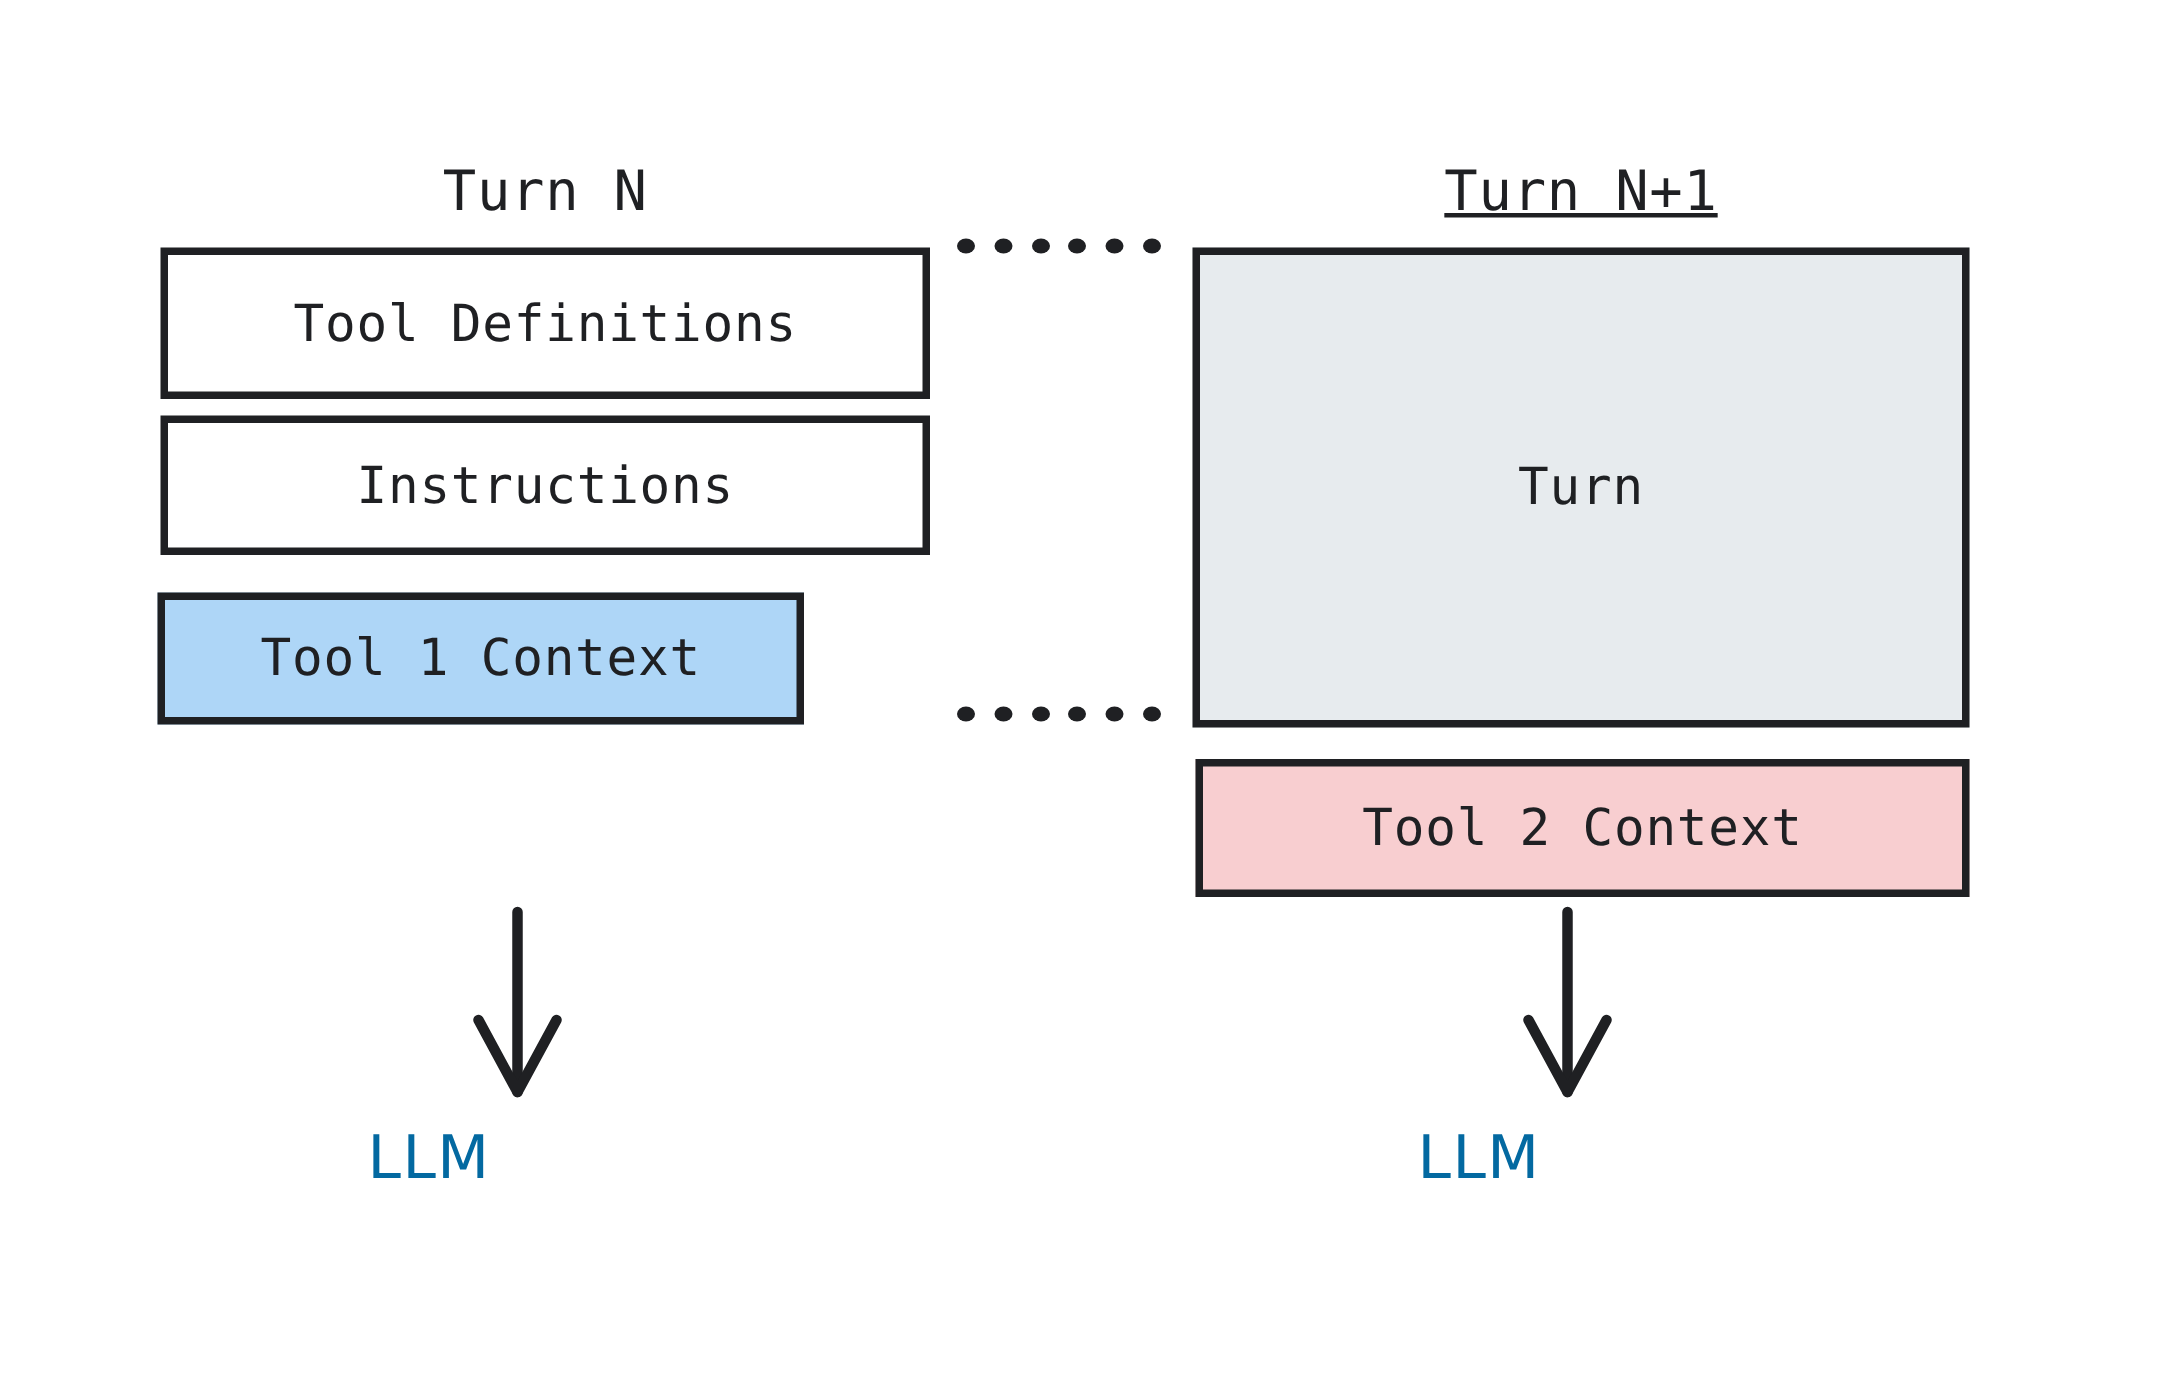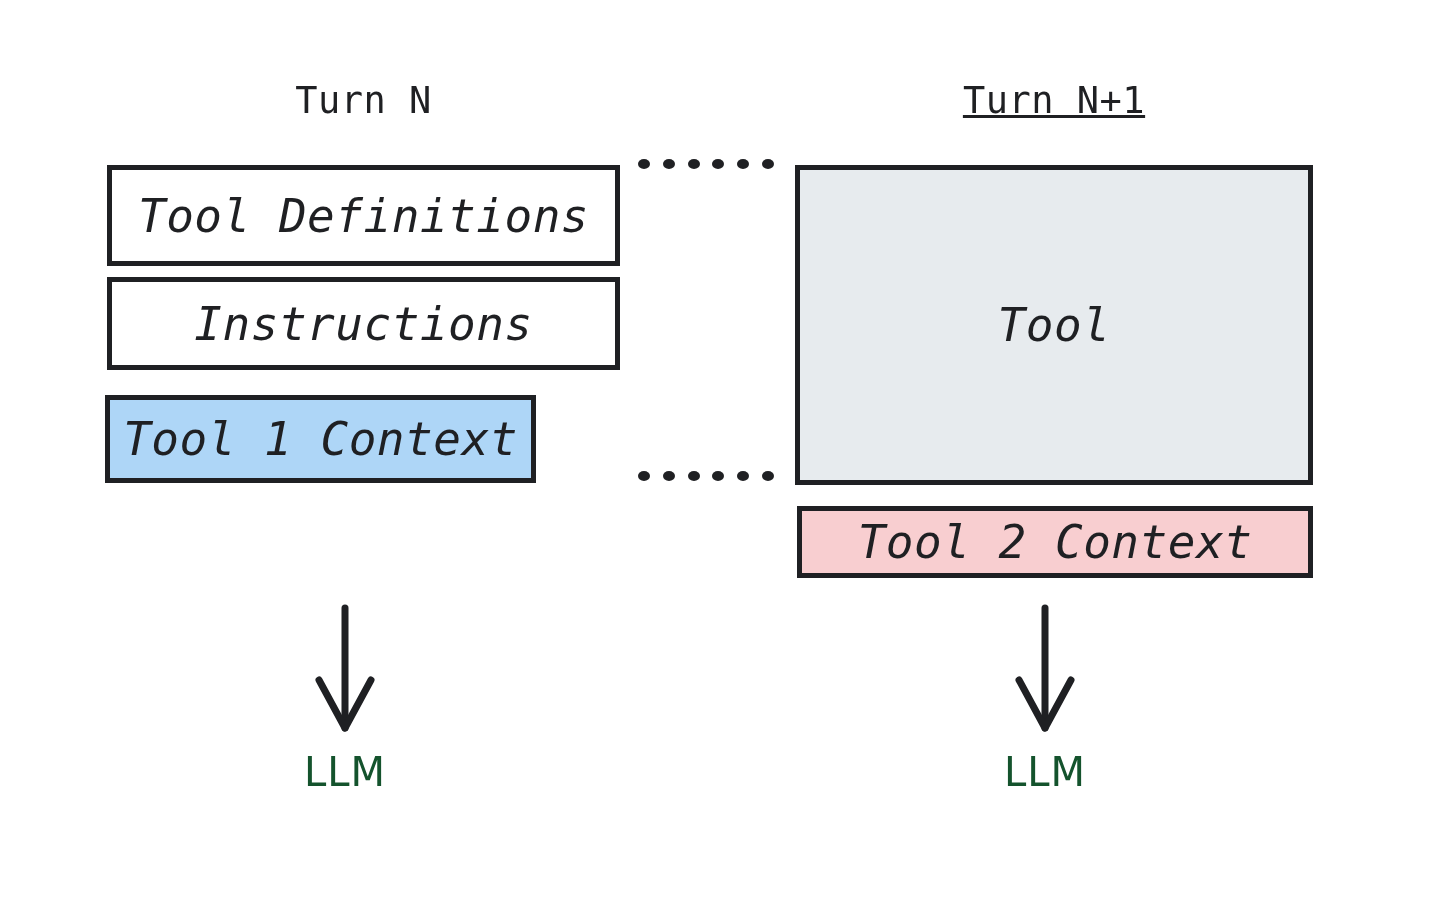--- a/index.html
+++ b/index.html
@@ -25,61 +25,61 @@
   .col-title {
     position: absolute;
     font-family: "DejaVu Sans Mono", "Liberation Mono", monospace;
     font-size: 37px;
     font-weight: 400;
     color: #1f2023;
     letter-spacing: 0.5px;
     text-align: center;
     white-space: nowrap;
     line-height: 1;
+    margin-top: 27px;
   }
   #title-left  { left: 107px;  top: 82px;  width: 513px; }
   #title-right { left: 795px;  top: 82px;  width: 518px; text-decoration: underline; }
 
   
   .box {
     position: absolute;
     box-sizing: border-box;
     border: 5px solid #1f2023;
     background: #ffffff;
     display: flex;
     align-items: center;
     justify-content: center;
   }
   .box .box-label {
     font-family: "DejaVu Sans Mono", "Liberation Mono", monospace;
-    font-size: 46px;
+    font-size: 34px;
     font-weight: 400;
     color: #1f2023;
     letter-spacing: 0.5px;
     white-space: nowrap;
     line-height: 1;
-    font-style: italic;
   }
 
   #box-tool-definitions {
     left: 107px;  top: 165px;  width: 513px;  height: 101px;
   }
   #box-instructions {
     left: 107px;  top: 277px;  width: 513px;  height: 93px;
   }
   #box-tool1-context {
     left: 105px;  top: 395px;  width: 431px;  height: 88px;
     background: #aed6f7;
   }
   #box-cache {
     left: 795px;  top: 165px;  width: 518px;  height: 320px;
     background: #e7ebee;
   }
   #box-tool2-context {
-    left: 797px;  top: 506px;  width: 516px;  height: 72px;
+    left: 797px;  top: 506px;  width: 516px;  height: 92px;
     background: #f8ced0;
   }
 
   
   .dotted-connector {
     position: absolute;
     display: flex;
     align-items: center;
     justify-content: space-between;
   }
@@ -102,22 +102,21 @@
   #arrow-left  { left: 305px;  top: 604px; }
   #arrow-right { left: 1005px; top: 604px; }
   .arrow svg { display: block; width: 100%; height: 100%; }
 
   
   .llm-label {
     position: absolute;
     font-family: "DejaVu Sans", "Liberation Sans", sans-serif;
     font-size: 40px;
     font-weight: 500;
-    color: #14532d;
-    text-align: center;
+    color: #0369a1;
     white-space: nowrap;
     line-height: 1;
     letter-spacing: 1px;
   }
   #llm-left  { left: 245px;  top: 752px;  width: 200px; }
   #llm-right { left: 945px;  top: 752px;  width: 200px; }
 </style>
 </head>
 <body>
 
@@ -133,21 +132,21 @@
 
   <div id="box-instructions" class="box">
     <span class="box-label">Instructions</span>
   </div>
 
   <div id="box-tool1-context" class="box">
     <span class="box-label">Tool 1 Context</span>
   </div>
 
   <div id="box-cache" class="box">
-    <span class="box-label">Tool</span>
+    <span class="box-label">Turn</span>
   </div>
 
   <div id="box-tool2-context" class="box">
     <span class="box-label">Tool 2 Context</span>
   </div>
 
   <div id="connector-top" class="dotted-connector">
     <span class="dot"></span>
     <span class="dot"></span>
     <span class="dot"></span>

